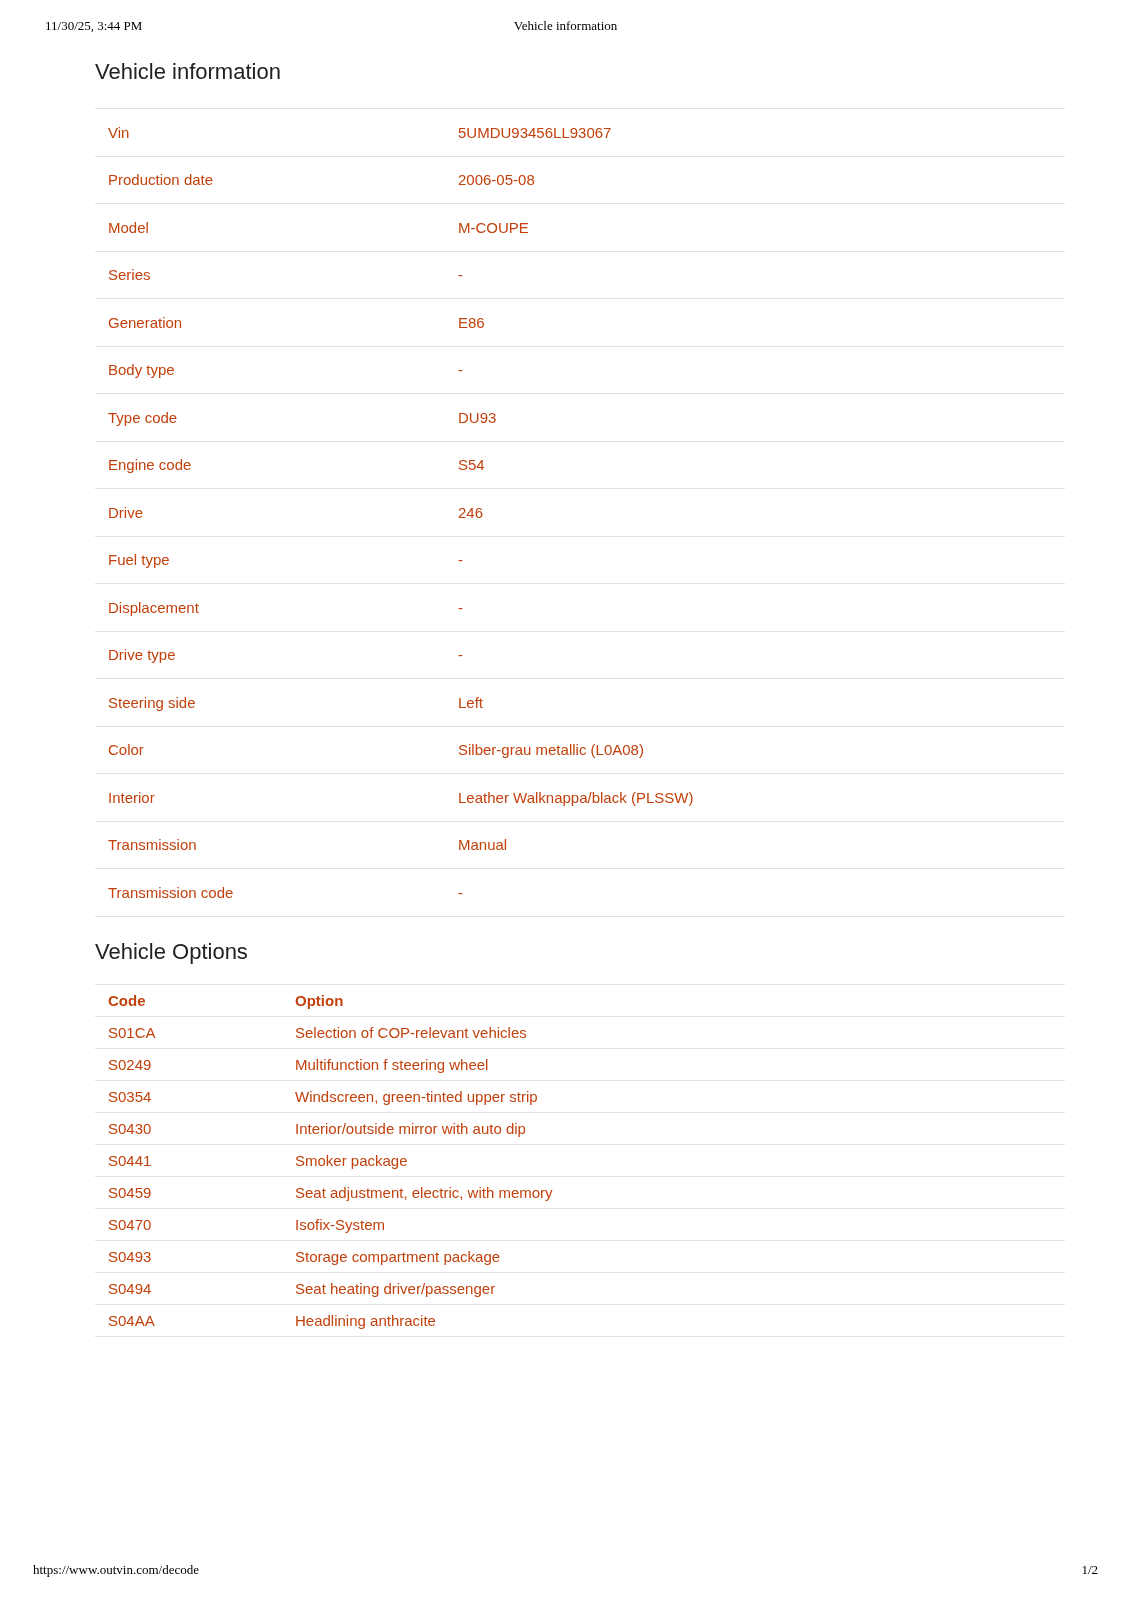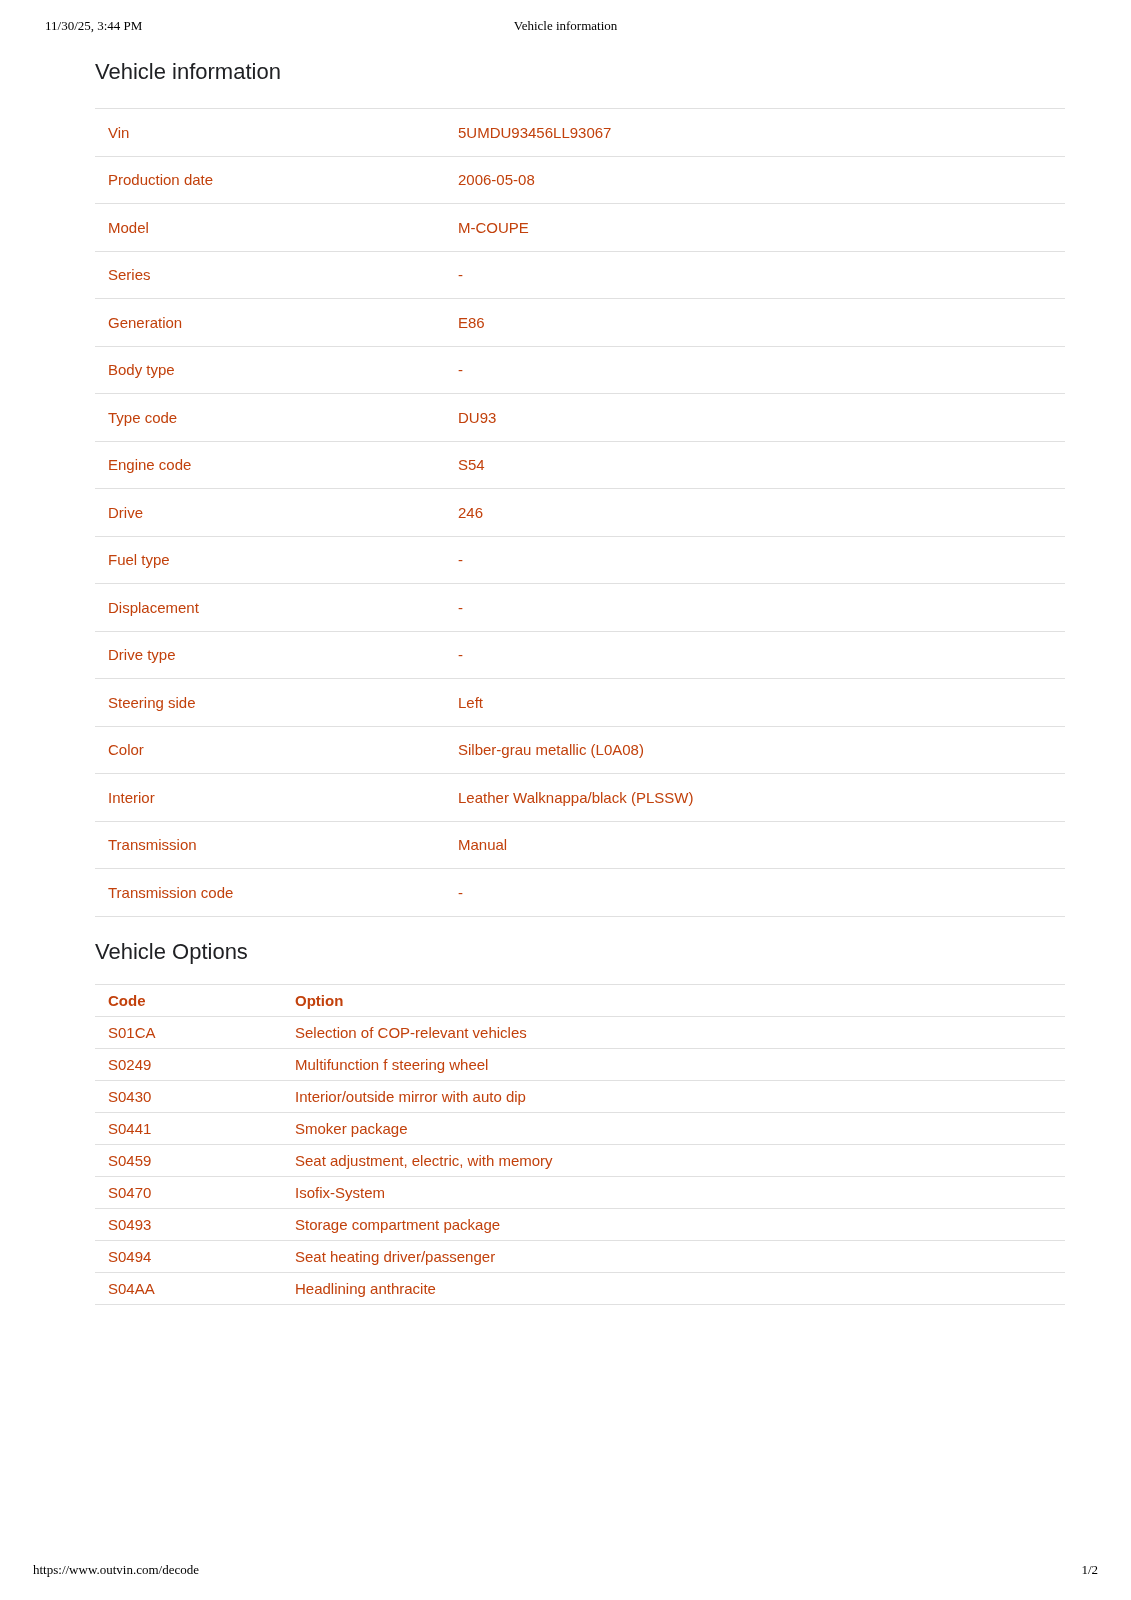--- a/index.html
+++ b/index.html
@@ -156,20 +156,24 @@
       </tr>
       <tr>
           <td class="code-col">S01CA</td>
           <td>Selection of COP-relevant vehicles</td>
         </tr>
       <tr>
           <td class="code-col">S0249</td>
           <td>Multifunction f steering wheel</td>
         </tr>
       <tr>
+          <td class="code-col">S0354</td>
+          <td>Windscreen, green-tinted upper strip</td>
+        </tr>
+      <tr>
           <td class="code-col">S0430</td>
           <td>Interior/outside mirror with auto dip</td>
         </tr>
       <tr>
           <td class="code-col">S0441</td>
           <td>Smoker package</td>
         </tr>
       <tr>
           <td class="code-col">S0459</td>
           <td>Seat adjustment, electric, with memory</td>

